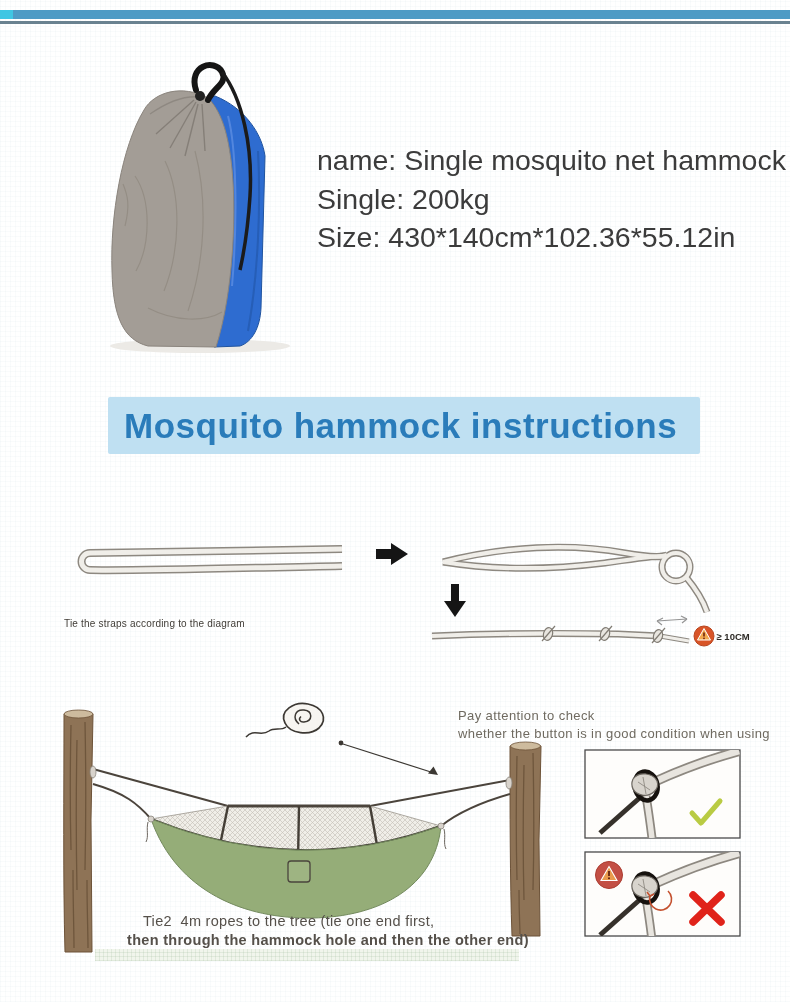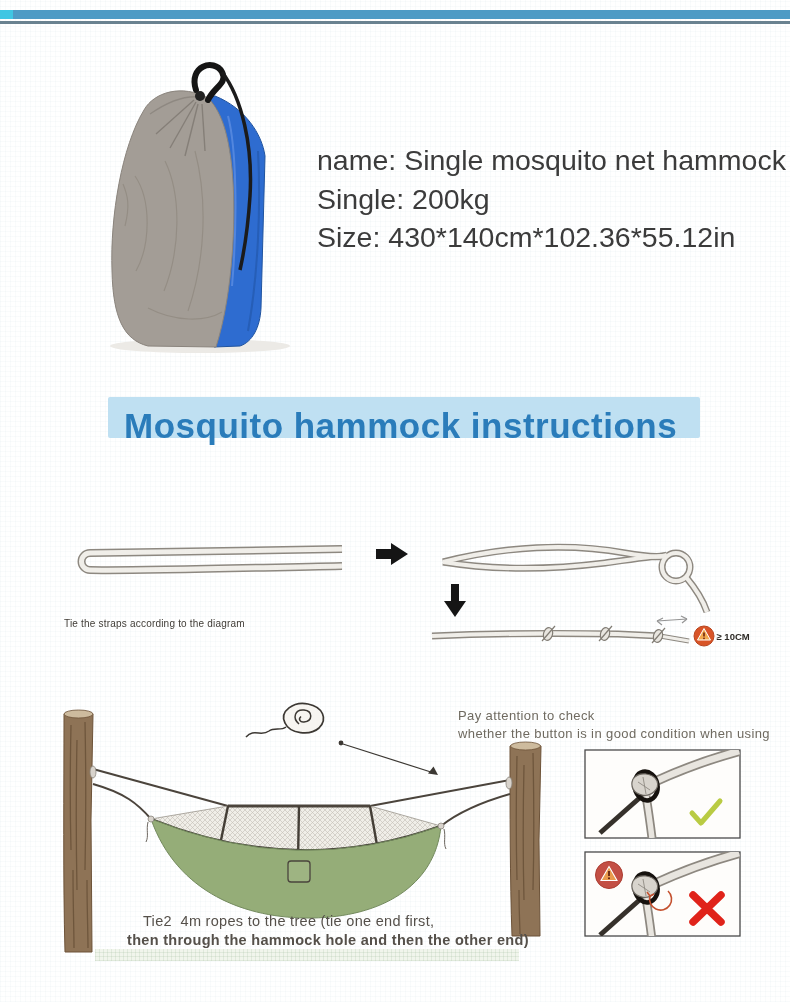--- a/index.html
+++ b/index.html
@@ -13,21 +13,21 @@
   }
   .abs { position:absolute; }
   .top-bar     { left:0; top:10px; width:790px; height:9px;  background:#4e9bc5; }
   .top-accent  { left:0; top:10px; width:13px;  height:9px;  background:#3fc6e3; }
   .divider     { left:0; top:21px; width:790px; height:3px;  background:#6a8290; }
 
   .specs { left:317px; top:141px; width:480px; }
   .spec-line { font-size:28.5px; line-height:38.5px; color:#3b3b3b; white-space:pre; }
 
   .banner {
-    left:108px; top:397px; width:592px; height:41px; box-sizing:border-box;
+    left:108px; top:397px; width:592px; height:57px; box-sizing:border-box;
     background:#bfe0f2; color:#2a7cba; font-weight:bold; font-size:35px;
     line-height:57px; padding-left:16px; letter-spacing:0.5px; border-radius:2px;
     white-space:pre;
   }
 
   .strap-caption { left:64px; top:618px; font-size:10px; color:#403c36; white-space:pre; letter-spacing:0.2px; }
 
   .note { left:458px; font-size:13px; color:#6f6a60; letter-spacing:0.4px; white-space:pre; }
   .note1 { top:708px; } .note2 { top:726px; }
 

